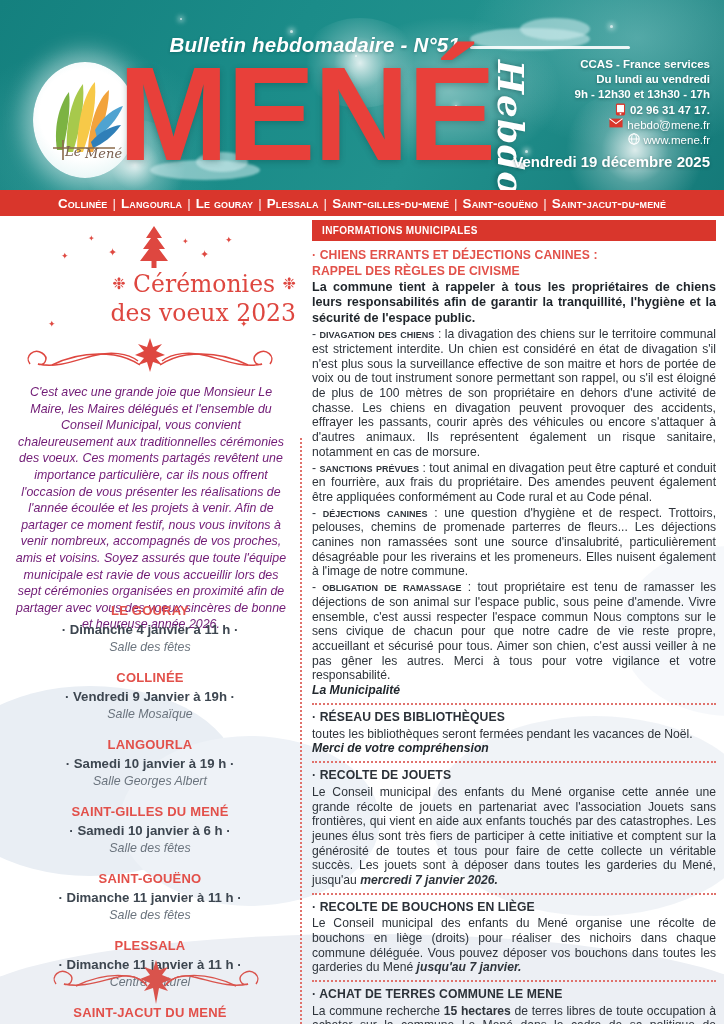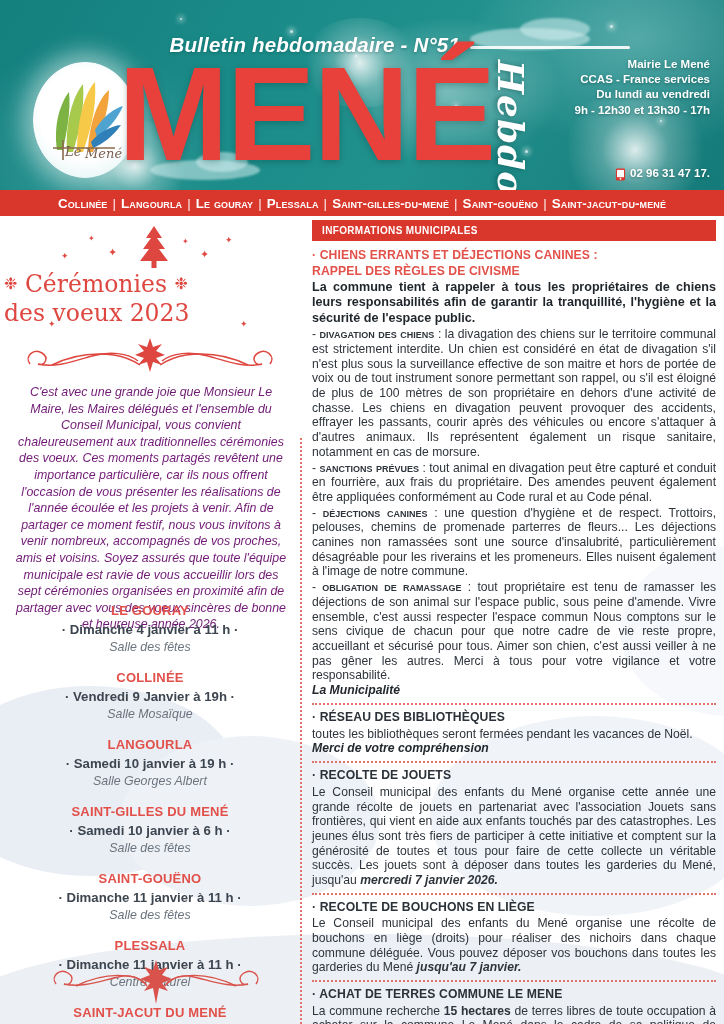--- a/index.html
+++ b/index.html
@@ -55,21 +55,21 @@
     font-family:"DejaVu Serif", serif;font-style:italic;font-weight:bold;
     font-size:36px;color:#ffffff;letter-spacing:1px;
     text-shadow:0 2px 5px rgba(0,50,50,.45);
   }
 
   .contact{
     position:absolute;right:14px;top:57px;width:205px;text-align:right;
     color:#ffffff;font-size:11.5px;font-weight:bold;line-height:15.2px;
     text-shadow:0 1px 3px rgba(0,60,60,.5);
   }
-  .contact .row{display:flex;justify-content:flex-end;align-items:flex-end;gap:4px;margin-top:48px;}
+  .contact .row{display:flex;justify-content:flex-end;align-items:flex-start;gap:4px;}
   .contact .tel-ic{width:11px;height:13px;flex:0 0 auto;}
   .contact .mail-ic{width:14px;height:10px;flex:0 0 auto;}
   .contact .web-ic{width:12px;height:12px;flex:0 0 auto;}
   .contact .light{font-weight:normal;}
   .contact .date{margin-top:6px;font-size:15px;font-weight:bold;}
 
   
   .communes{
     position:absolute;left:0;top:190px;width:724px;height:26px;
     background:#d9362c;color:#fff;display:flex;align-items:center;justify-content:center;
@@ -90,21 +90,21 @@
     position:absolute;left:300px;top:222px;width:0;height:770px;
     border-left:2px dotted #e0726c;
   }
 
   
   .left{position:absolute;left:4px;top:0;width:292px;height:808px;}
   .tree{position:absolute;left:131px;top:9px;}
   .spark{position:absolute;color:#df4a42;font-size:11px;line-height:1;}
 
   .cer-title{
-    position:absolute;left:0;top:53px;width:292px;text-align:left;
+    position:absolute;left:0;top:53px;width:292px;text-align:right;
     font-family:"DejaVu Serif", serif;font-size:23.5px;line-height:29px;color:#de4740;
   }
   .cer-title .sf{font-size:16px;vertical-align:3px;}
   .flourish{position:absolute;left:18px;top:118px;}
 
   .intro{
     position:absolute;left:8px;top:168px;width:278px;text-align:center;
     font-style:italic;font-size:12.4px;line-height:16.6px;color:#701a75;
   }
 
@@ -187,21 +187,20 @@
     </div>
 
     <div class="bulletin">Bulletin hebdomadaire - N°51</div>
     <div class="hdr-line"></div>
     <div class="mene">MENÉ</div>
     <div class="hebdo">
       <span>Hebdo</span>
     </div>
 
     <div class="contact">
-      <div>Mairie Le Mené</div>
       <div>CCAS - France services</div>
       <div>Du lundi au vendredi</div>
       <div>9h - 12h30 et 13h30 - 17h</div>
       <div class="row">
         <svg class="tel-ic" viewBox="0 0 12 14">
           <rect x="1" y="0.5" width="10" height="13" rx="1.6" fill="#d9362c"></rect>
           <rect x="2.2" y="2" width="7.6" height="8" fill="#fff"></rect>
           <circle cx="6" cy="11.7" r="1" fill="#fff"></circle>
         </svg>
         <span>02 96 31 47 17.</span>

